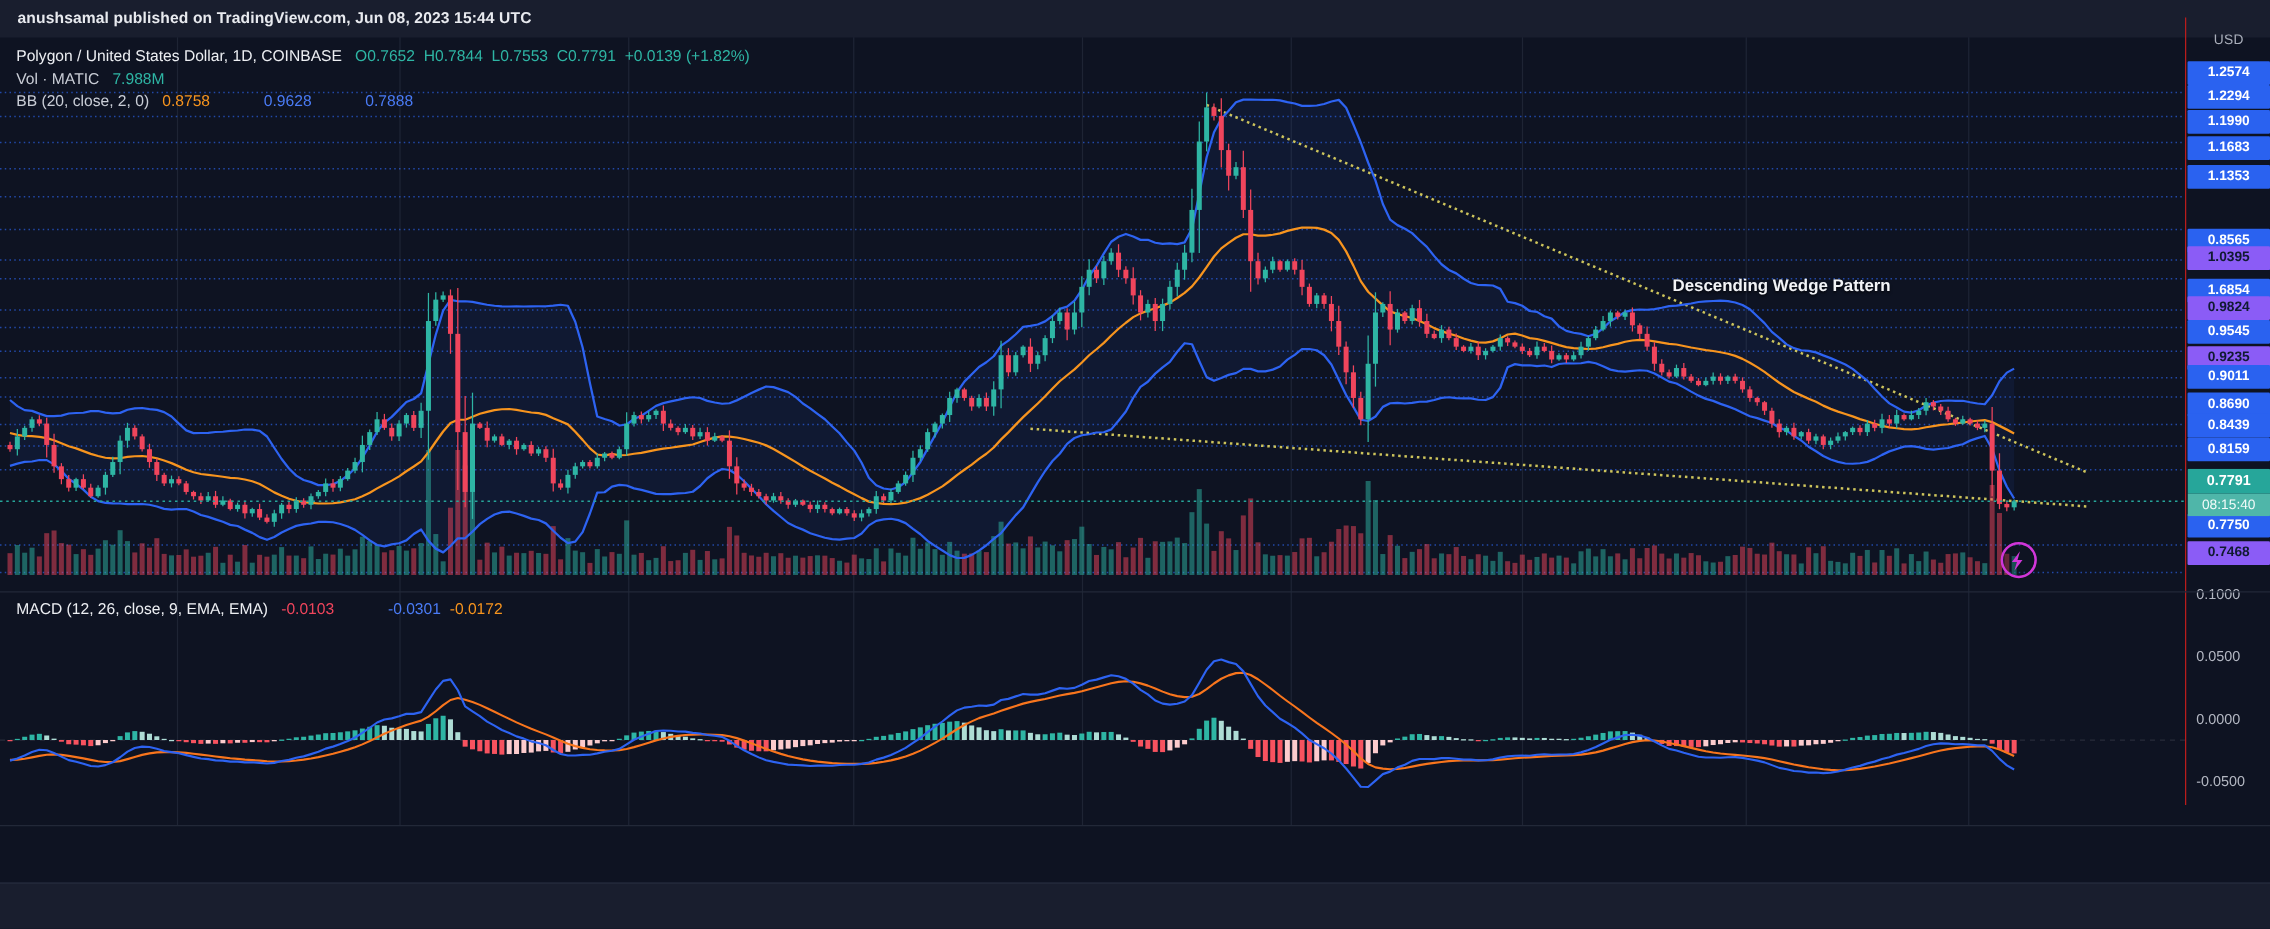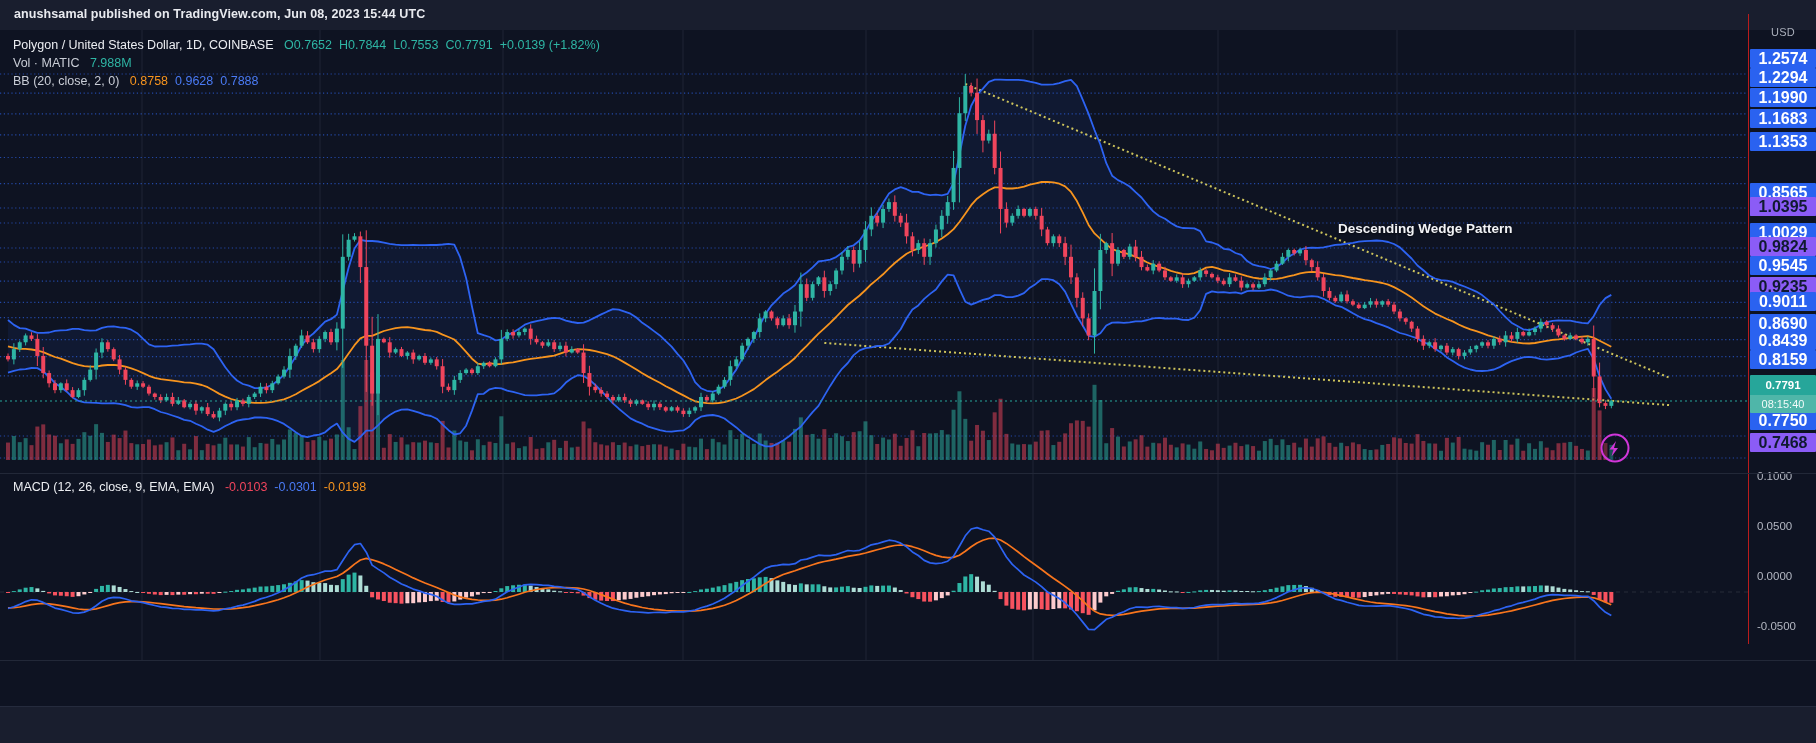--- a/index.html
+++ b/index.html
@@ -6,27 +6,27 @@
   .stage{position:relative;width:1816px;height:743px;background:#191e2e;overflow:hidden;
          font-family:"Liberation Sans",sans-serif;-webkit-font-smoothing:antialiased;}
   .hdr{position:absolute;left:0;top:0;width:100%;height:30px;background:#191e2e;}
   .hdr span{position:absolute;left:14px;top:7px;font-size:12.5px;font-weight:700;color:#e8eaef;letter-spacing:.1px;}
   .chartbg{position:absolute;left:0;top:30px;width:1816px;height:676px;background:#0e1322;}
   .ftr{position:absolute;left:0;top:706px;width:100%;height:37px;background:#191e2e;border-top:1px solid #252b3d;}
   svg#plot{position:absolute;left:0;top:0;}
   .legend{position:absolute;left:13px;top:36px;line-height:18px;font-size:12.5px;color:#dfe2e8;white-space:nowrap;}
   .legend .row{height:18px;}
   .tok{margin-right:7px;}
-  .up{color:#2eb5a4;} .dn{color:#f0455c;} .blu{color:#4a7bf5;} .org{color:#f7941e;} .gry{color:#c9cdd6;}
+  .up{color:#2eb5a4;} .dn{color:#f0455c;} .blu{color:#4a7bf5;margin-left:36px;} .org{color:#f7941e;} .gry{color:#c9cdd6;}
   .macdleg{position:absolute;left:13px;top:480px;font-size:12.5px;color:#dfe2e8;white-space:nowrap;}
   .anno{position:absolute;left:1338px;top:221px;font-size:13.5px;font-weight:700;color:#f2f3f6;text-shadow:0 1px 2px rgba(0,0,0,.6);}
   .paxis{position:absolute;left:1748px;top:14px;width:68px;height:630px;border-left:1px solid #b91c1c;}
   .usd{position:absolute;left:0;top:12px;width:100%;text-align:center;font-size:11px;color:#a9aeba;letter-spacing:.3px;}
   .plabel{position:absolute;left:1px;width:66px;height:19px;line-height:19px;text-align:center;
-          font-size:16px;font-weight:700;border-radius:1px;}
+          font-size:11px;font-weight:700;border-radius:1px;}
   .plabel.dark{background:#2a62f0;color:#fff;}
   .plabel.light{background:#8b5cf6;color:#101a31;}
   .pcur{position:absolute;left:1px;width:66px;border-radius:1px;overflow:hidden;}
   .pcur .p{height:20px;line-height:20px;text-align:center;font-size:11.5px;font-weight:700;color:#fff;background:#26a69a;}
   .pcur .cd{height:18px;line-height:18px;text-align:center;font-size:11px;color:#f2fbf9;background:#4fb6a9;}
   .mlab{position:absolute;left:1754px;width:60px;height:16px;line-height:16px;font-size:11.5px;color:#b3b7c2;}
   .taxis{position:absolute;left:0;top:661px;width:1748px;height:45px;}
   .month{position:absolute;top:22px;width:44px;margin-left:-22px;text-align:center;font-size:11.5px;color:#9aa0ab;}
   .month.bright{color:#eef0f4;font-weight:700;}
   .divider{position:absolute;left:0;width:1816px;height:1px;background:#222838;}
@@ -1191,37 +1191,37 @@
       <span class="tok up">7.988M</span>
     </div>
     <div class="row">
       <span class="tok" style="color:#c9cdd6;">BB (20, close, 2, 0)</span>
       <span id="bb-values"><span class="tok org">0.8758</span><span class="tok blu">0.9628</span><span class="tok blu">0.7888</span></span>
     </div>
   </div>
 
   <div class="macdleg">
     <span class="tok" style="color:#eceef2;">MACD (12, 26, close, 9, EMA, EMA)</span>
-    <span id="macd-values"><span class="tok dn">-0.0103</span><span class="tok blu">-0.0301</span><span class="tok org">-0.0198</span></span>
+    <span id="macd-values"><span class="tok dn">-0.0103</span><span class="tok blu">-0.0301</span><span class="tok org">-0.0172</span></span>
   </div>
 
   <div class="anno">Descending Wedge Pattern</div>
 
   <div class="paxis">
     <div class="usd">USD</div>
     <div id="price-labels">
         <div class="plabel dark" style="top: 34.5px;">1.2574</div>
         <div class="plabel dark" style="top: 53.6436px;">1.2294</div>
         <div class="plabel dark" style="top: 74.4281px;">1.1990</div>
         <div class="plabel dark" style="top: 95.4177px;">1.1683</div>
         <div class="plabel dark" style="top: 117.98px;">1.1353</div>
         <div class="plabel dark" style="top: 144.097px; margin-top: 39px;">1.0971</div>
         <div class="plabel dark" style="top: 168.505px;">0.8565</div>
         <div class="plabel light" style="top: 183.478px;">1.0395</div>
-        <div class="plabel dark" style="top: 208.502px;">1.0029</div>
+        <div class="plabel dark" style="top: 208.502px;">1.6854</div>
         <div class="plabel light" style="top: 222.518px;">0.9824</div>
         <div class="plabel dark" style="top: 241.593px;">0.9545</div>
         <div class="plabel light" style="top: 262.787px;">0.9235</div>
         <div class="plabel dark" style="top: 278.102px;">0.9011</div>
         <div class="plabel dark" style="top: 300.049px;">0.8690</div>
         <div class="plabel dark" style="top: 317.21px;">0.8439</div>
         <div class="plabel dark" style="top: 336.354px;">0.8159</div>
         <div class="plabel dark" style="top: 396.5px;">0.7750</div>
         <div class="plabel light" style="top: 418.5px;">0.7468</div>
       </div>

